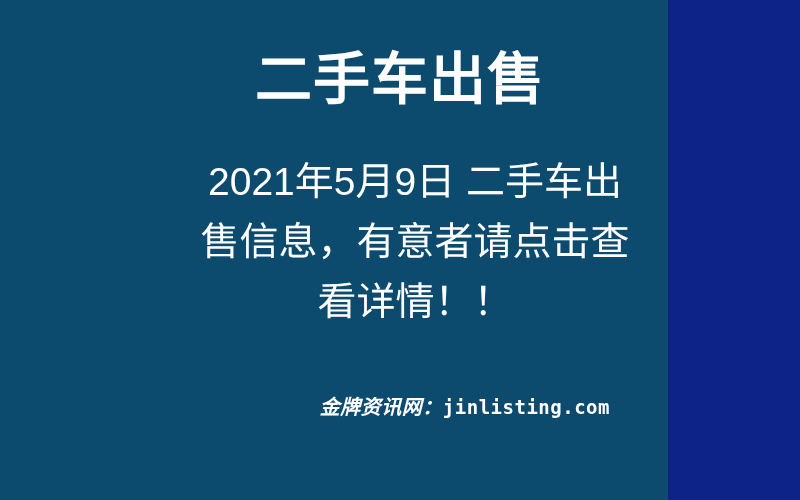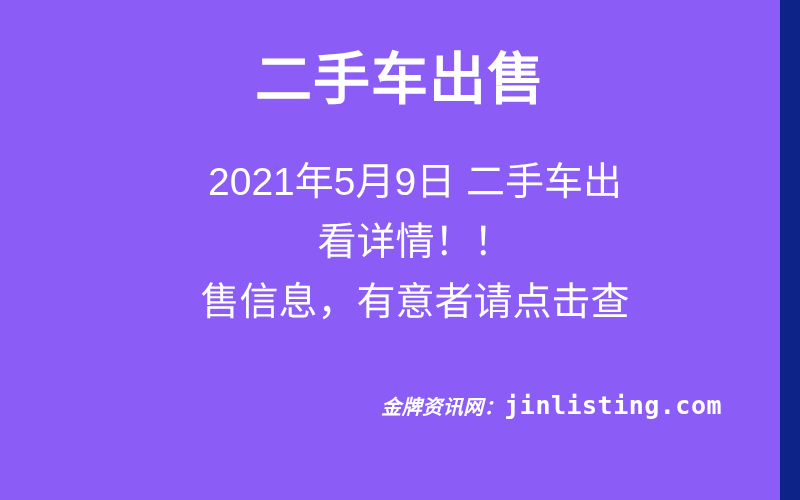--- a/index.html
+++ b/index.html
@@ -76,38 +76,38 @@
   #footer-brand {
     font-size: 20px;
     font-weight: 700;
     color: #ffffff;
     letter-spacing: 0.5px;
     font-style: italic;
   }
 
   #footer-url {
     font-family: "DejaVu Sans Mono", "Liberation Mono", monospace;
-    font-size: 25px;
+    font-size: 19px;
     font-weight: 700;
     color: #ffffff;
     letter-spacing: 0.5px;
   }
 </style>
 </head>
 <body style="background: rgb(14, 35, 136);">
 
-<div id="poster" style="background: #8b5cf6; width: 780px; height: 500px;">
+<div id="poster" style="background: #0c4a6e; width: 668px; height: 500px;">
 
   <div id="title-block">
     <h1 id="poster-title">二手车出售</h1>
   </div>
 
   <div id="body-block">
     <span class="body-line">2021年5月9日 二手车出</span>
+    <span class="body-line">售信息，有意者请点击查</span>
     <span class="body-line">看详情！！</span>
-    <span class="body-line">售信息，有意者请点击查</span>
   </div>
 
   <div id="footer-block">
     <span id="footer-brand">金牌资讯网：</span><span id="footer-url">jinlisting.com</span>
   </div>
 
 </div>
 
 </body></html>

